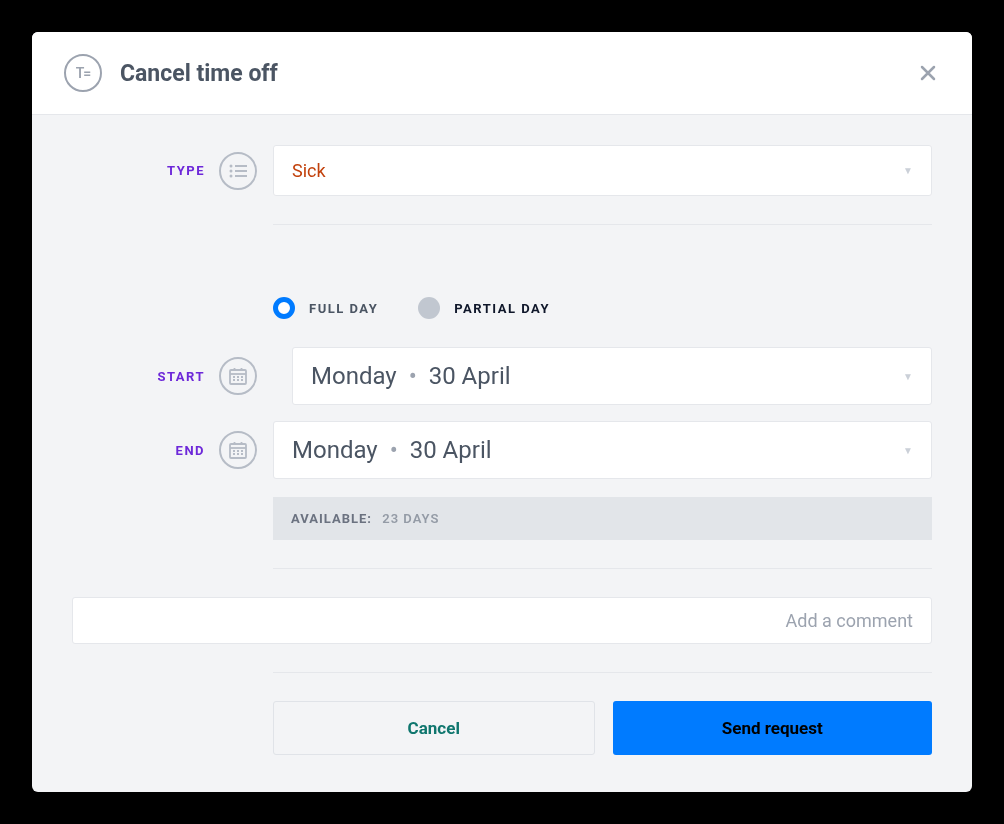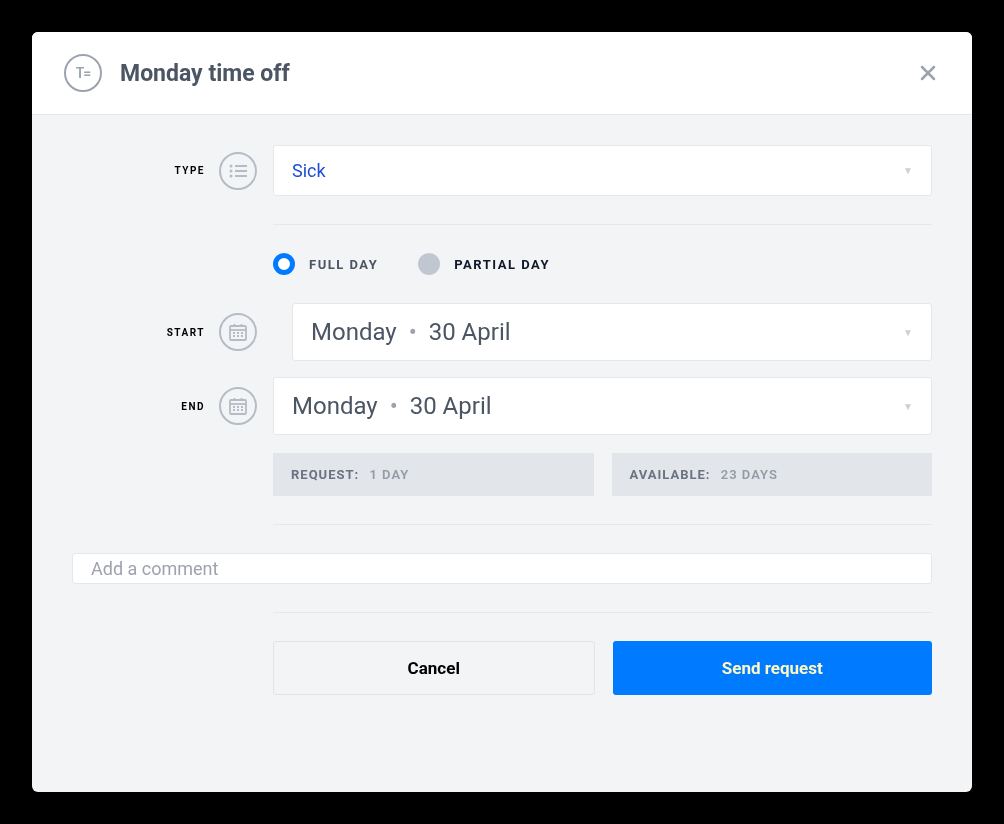--- a/index.html
+++ b/index.html
@@ -67,23 +67,23 @@
       margin-bottom: 0;
     }
     .label-col {
       width: 185px;
       display: flex;
       align-items: center;
       justify-content: flex-end;
       gap: 14px;
     }
     .field-label {
-      font-size: 10px;
-      font-weight: 700;
-      color: #000000;
+      font-size: 13px;
+      font-weight: 700;
+      color: #6d28d9;
       letter-spacing: 1.5px;
       text-transform: uppercase;
     }
     .icon-circle {
       width: 38px;
       height: 38px;
       border: 2px solid #b6bcc6;
       border-radius: 50%;
       display: flex;
       align-items: center;
@@ -99,21 +99,21 @@
       border: 1px solid #e5e7eb;
       border-radius: 3px;
       padding: 14px 18px;
       display: flex;
       align-items: center;
       justify-content: space-between;
       cursor: pointer;
     }
     .select-text {
       font-size: 18px;
-      color: #1d4ed8;
+      color: #c2410c;
     }
     .select-caret {
       color: #cbd0d8;
       font-size: 10px;
     }
     .divider {
       margin-left: 201px;
       border-bottom: 1px solid #e5e7eb;
       margin-top: 28px;
       margin-bottom: 28px;
@@ -123,20 +123,21 @@
       display: flex;
       align-items: center;
       gap: 40px;
       margin-bottom: 28px;
     }
     .radio-option {
       display: flex;
       align-items: center;
       gap: 14px;
       cursor: pointer;
+      margin-top: 44px;
     }
     .radio-outer {
       width: 22px;
       height: 22px;
       border-radius: 50%;
     }
     .radio-selected {
       border: 5px solid #007bff;
       background: #fff;
     }
@@ -175,25 +176,26 @@
     }
     .info-value {
       font-weight: 600;
       color: #949ba6;
       margin-left: 6px;
     }
     .comment-input {
       background: #fff;
       border: 1px solid #e5e7eb;
       border-radius: 3px;
-      padding: 4px 18px;
+      padding: 12px 18px;
       font-size: 18px;
       color: #9ca3af;
       width: 100%;
       font-family: inherit;
+      text-align: right;
     }
     .comment-input::placeholder { color: #9ca3af; }
     .actions {
       margin-left: 201px;
       display: flex;
       gap: 18px;
     }
     .btn {
       flex: 1;
       padding: 16px;
@@ -201,34 +203,34 @@
       font-weight: 700;
       border-radius: 3px;
       cursor: pointer;
       text-align: center;
       border: none;
       font-family: inherit;
     }
     .btn-cancel {
       background: #f3f4f6;
       border: 1px solid #e0e3e8;
-      color: #000000;
+      color: #0f766e;
     }
     .btn-send {
       background: #007bff;
-      color: #fef9c3;
+      color: #000000;
     }
   </style>
 </head>
 <body>
 
 <div class="modal">
   <div class="modal-header">
     <div class="logo-circle">T=</div>
-    <div class="modal-title">Monday time off</div>
+    <div class="modal-title">Cancel time off</div>
     <div class="close-btn">
       <svg width="16" height="16" viewBox="0 0 16 16">
           <path d="M2 2 L14 14 M14 2 L2 14" stroke="currentColor" stroke-width="2.5" stroke-linecap="round"></path>
         </svg>
     </div>
   </div>
 
   <div class="modal-body">
 
     <div class="row">
@@ -317,24 +319,20 @@
           <span class="date-text">
             <span>Monday</span><span class="date-bullet">&nbsp;•&nbsp;</span><span>30 April</span>
           </span>
           <span class="select-caret">▼</span>
         </div>
       </div>
     </div>
 
     <div class="info-boxes">
       <div class="info-box">
-        <span class="info-label">REQUEST:</span>
-        <span class="info-value">1 DAY</span>
-      </div>
-      <div class="info-box">
         <span class="info-label">AVAILABLE:</span>
         <span class="info-value">23 DAYS</span>
       </div>
     </div>
 
     <div class="divider"></div>
 
     <div class="row">
       <div class="input-col">
         <input type="text" class="comment-input" placeholder="Add a comment" style="">

